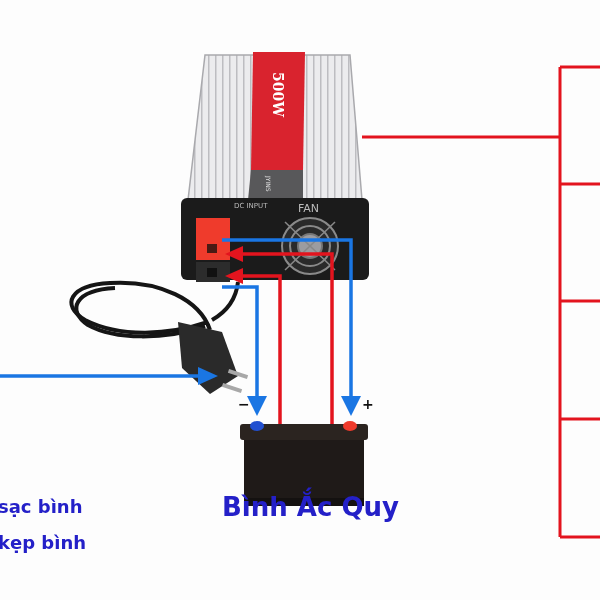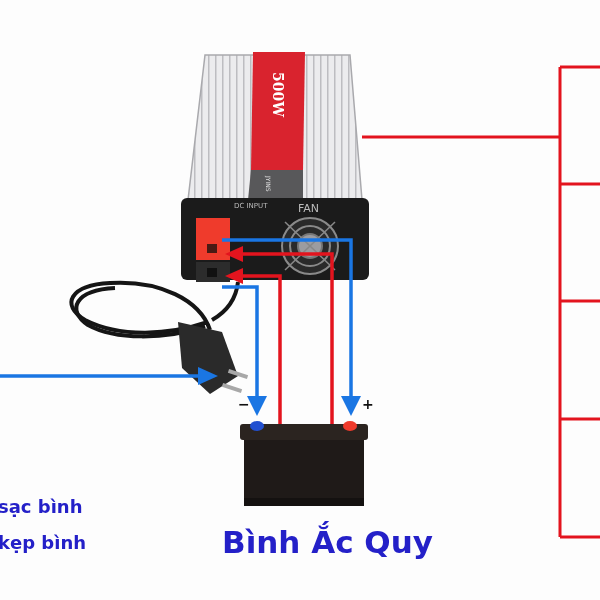--- a/index.html
+++ b/index.html
@@ -1,21 +1,21 @@
 <!DOCTYPE html>
 <html><head>
 <meta charset="utf-8">
 <style>
   html,body{margin:0;padding:0;background:#fdfdfd;}
   body{width:600px;height:600px;position:relative;overflow:hidden;font-family:"DejaVu Sans",sans-serif;}
   .abs{position:absolute;}
   svg{position:absolute;left:0;top:0;}
   .label{position:absolute;color:#2420c8;font-weight:bold;font-family:"DejaVu Sans",sans-serif;white-space:nowrap;}
   .lbl-left{font-size:18px;left:-2px;}
-  .lbl-batt{font-size:31px;left:222px;top:524px;}
+  .lbl-batt{font-size:26px;left:222px;top:492px;}
   .pol{position:absolute;font-size:14px;color:#111;font-weight:bold;}
 </style>
 </head>
 <body>
 
 <svg width="600" height="600" viewBox="0 0 600 600">
   <defs>
     <linearGradient id="fins" x1="0" x2="1" y1="0" y2="0">
       <stop offset="0" stop-color="#bfbfc2"></stop>
       <stop offset="0.5" stop-color="#f4f4f6"></stop>

